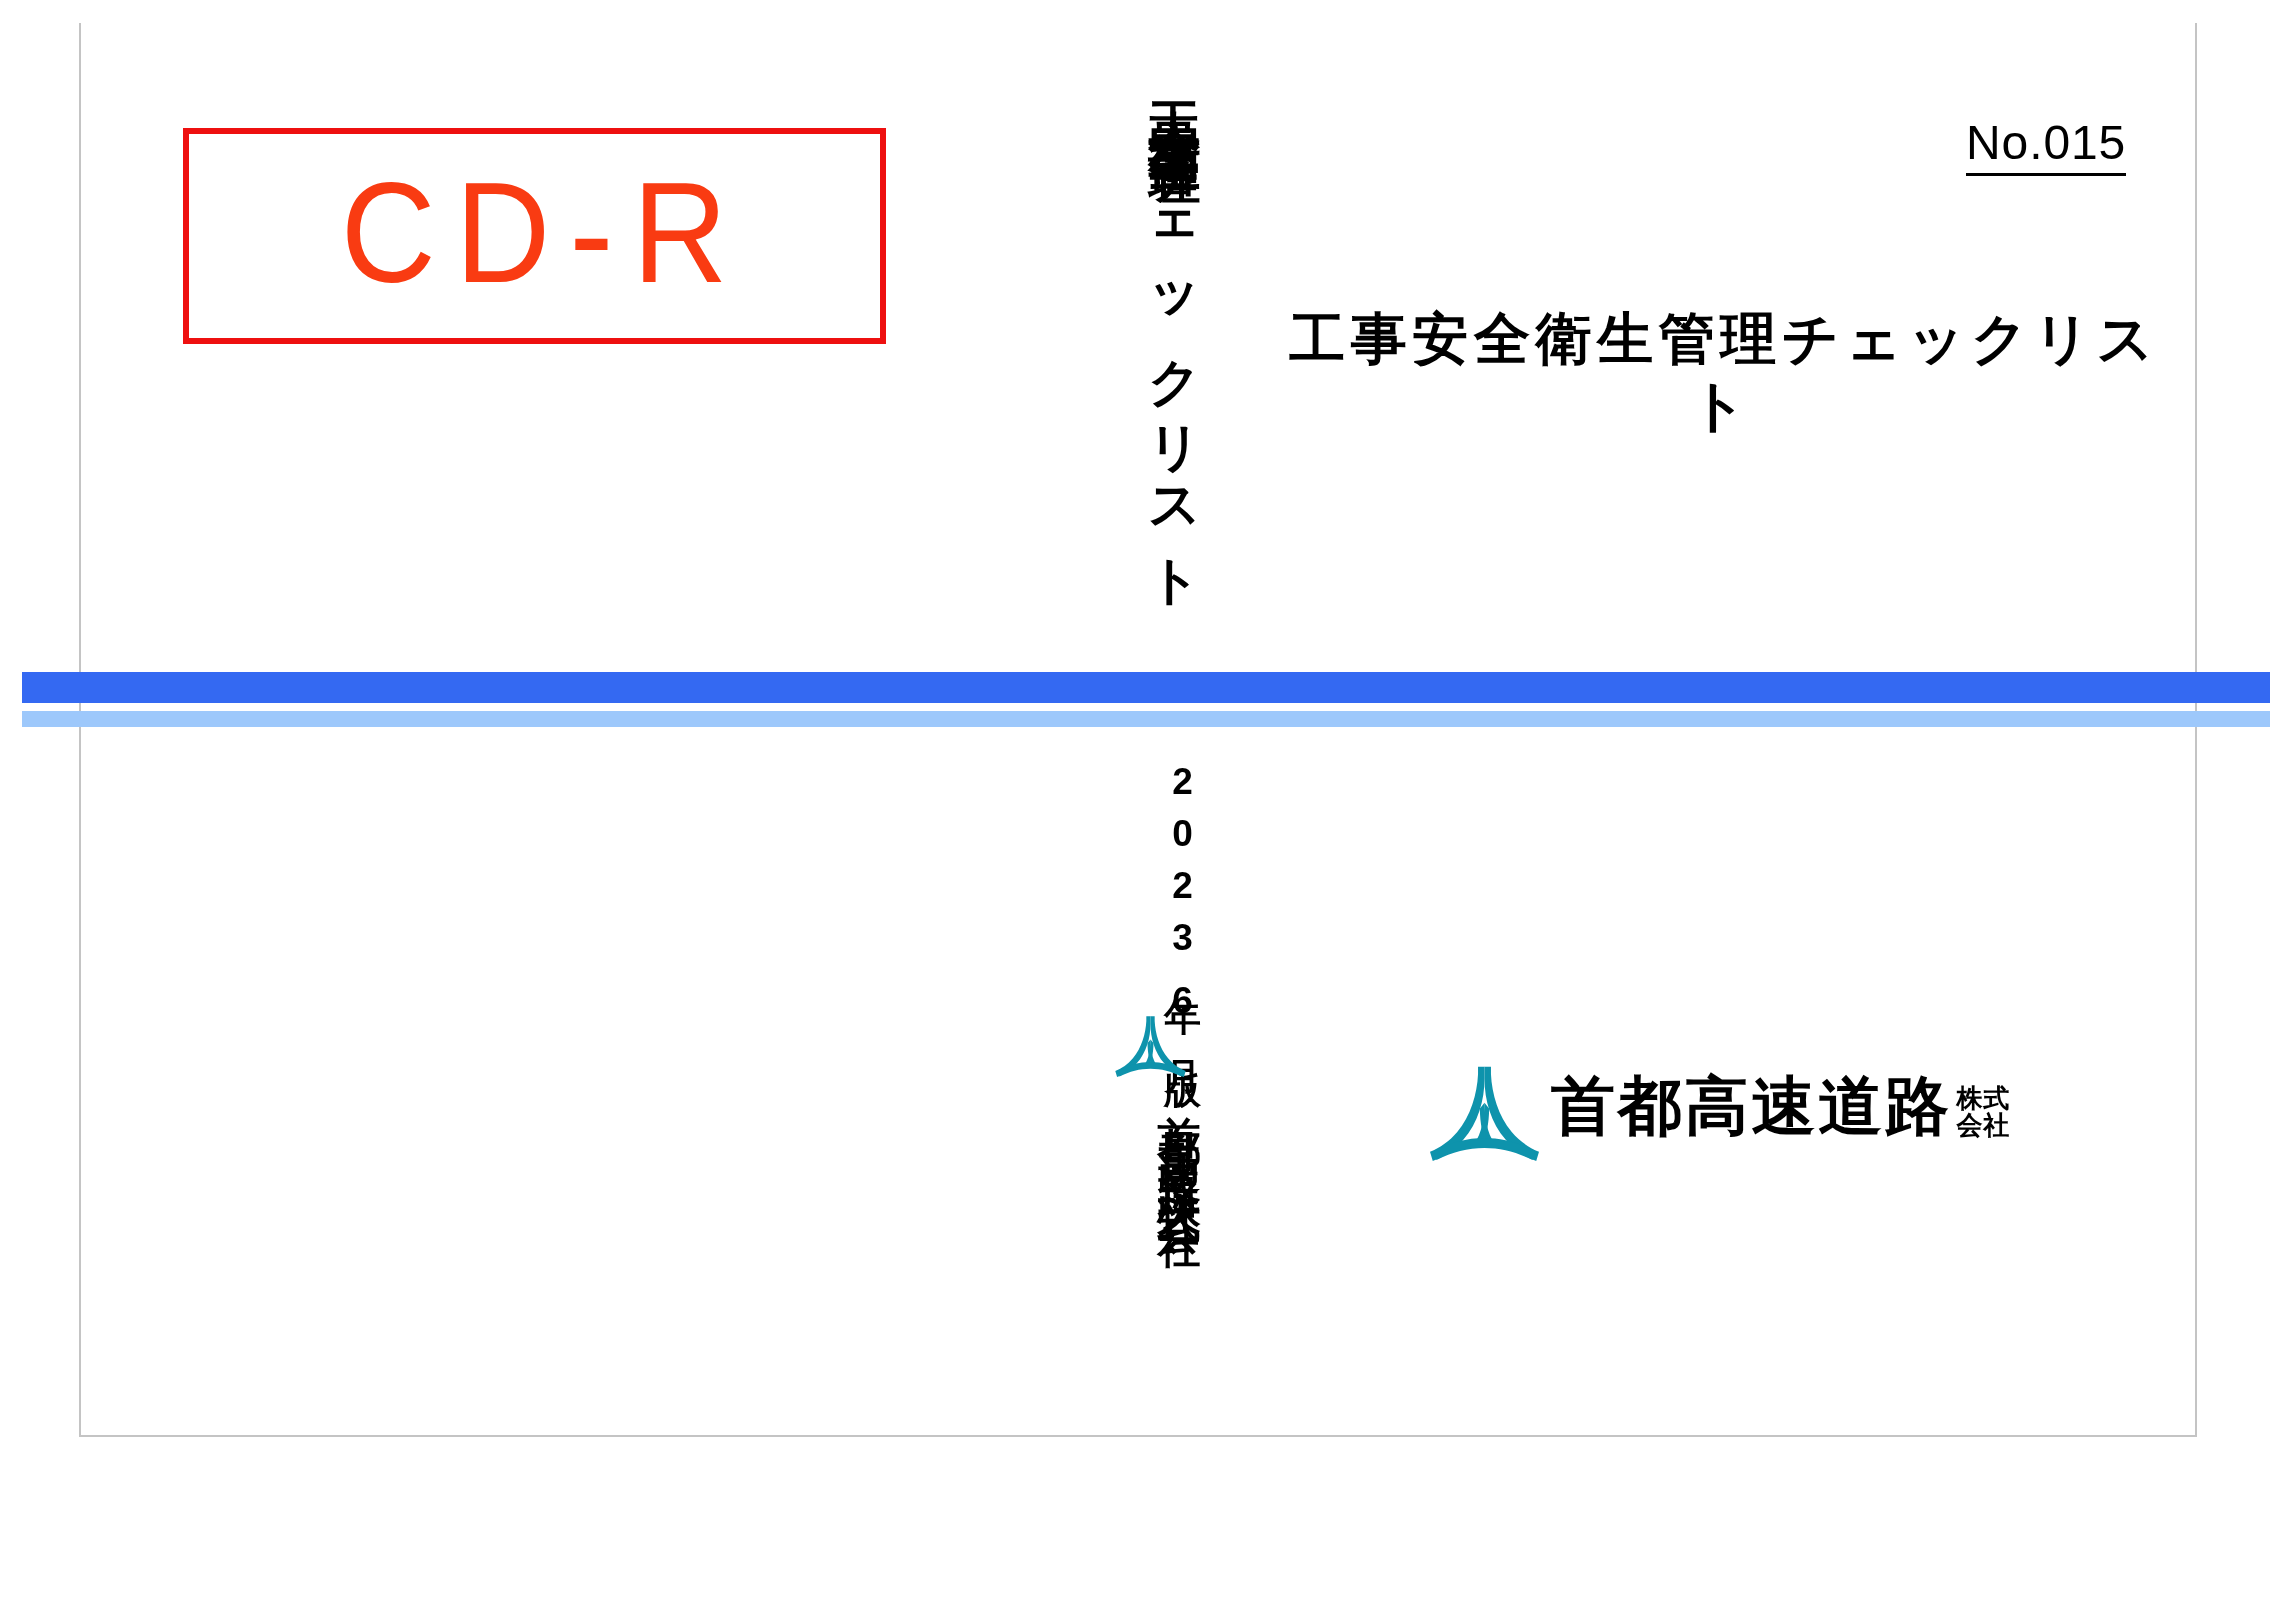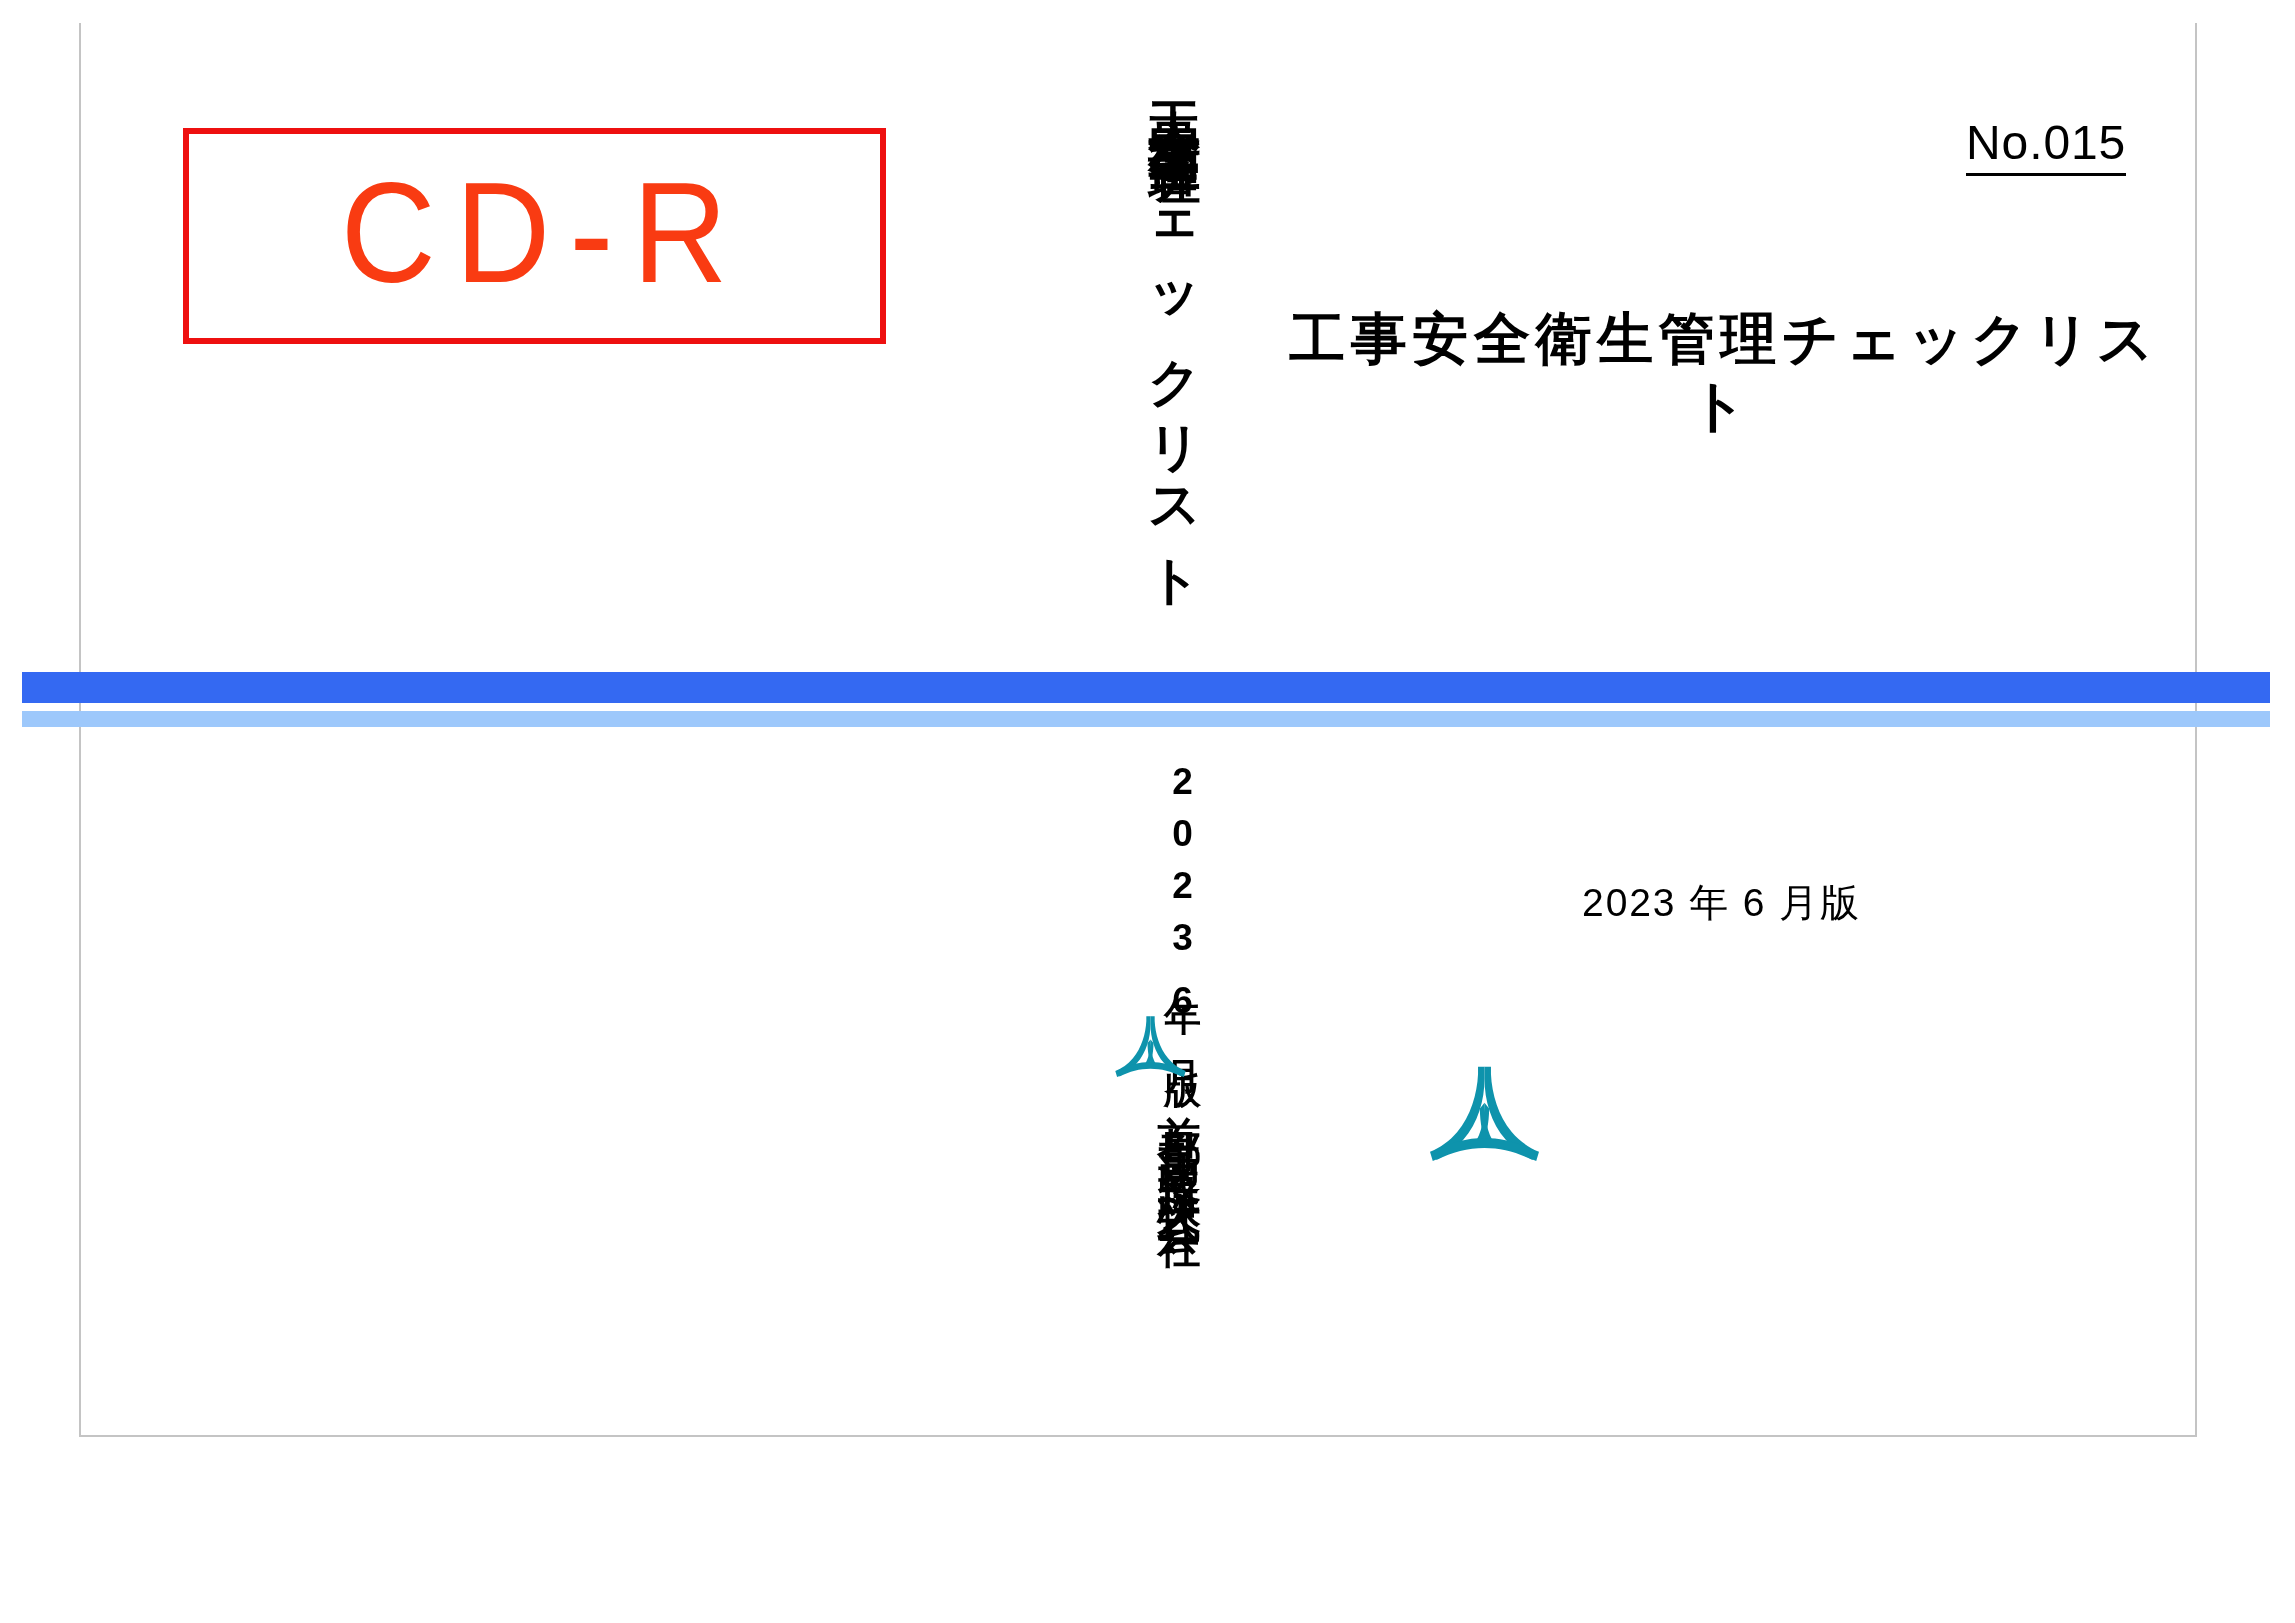--- a/index.html
+++ b/index.html
@@ -232,28 +232,34 @@
       <path d="M8 196 C44 178 80 168 118 168 C156 168 192 178 228 196 L222 216 C188 199 154 190 118 190 C82 190 48 199 14 216 Z"></path>
     </g>
   </svg>
 
   <div id="spine-company" class="spine-col">首都高速道路株式会社</div>
 
   <div id="doc-number">No.015</div>
 
   <div id="cover-title">工事安全衛生管理チェックリスト</div>
 
-  <div id="cover-date">2023 年 6 月版</div>
 
   <div id="cover-logo">
     <svg id="cover-mark" viewBox="0 0 236 228">
       <g fill="#0e93ac">
         <path d="M104 14 L118 14 L118 40 C118 86 104 136 72 172 C52 195 30 209 6 218 L0 198 C22 189 42 175 59 155 C88 121 102 72 104 30 Z"></path>
         <path d="M132 14 L118 14 L118 40 C118 86 132 136 164 172 C184 195 206 209 230 218 L236 198 C214 189 194 175 177 155 C148 121 134 72 132 30 Z"></path>
         <path d="M118 92 C118 126 112 157 96 181 L110 188 C122 166 128 136 128 104 Z"></path>
         <path d="M118 92 C118 126 124 157 140 181 L126 188 C114 166 108 136 108 104 Z"></path>
         <path d="M8 196 C44 178 80 168 118 168 C156 168 192 178 228 196 L222 216 C188 199 154 190 118 190 C82 190 48 199 14 216 Z"></path>
       </g>
     </svg>
+    <div id="cover-logo-wordmark">
+      <span id="logo-name">首都高速道路</span>
+      <span id="logo-suffix">
+        <span>株式</span>
+        <span>会社</span>
+      </span>
+    </div>
   </div>
 
 </div>
 
 
 </body></html>

